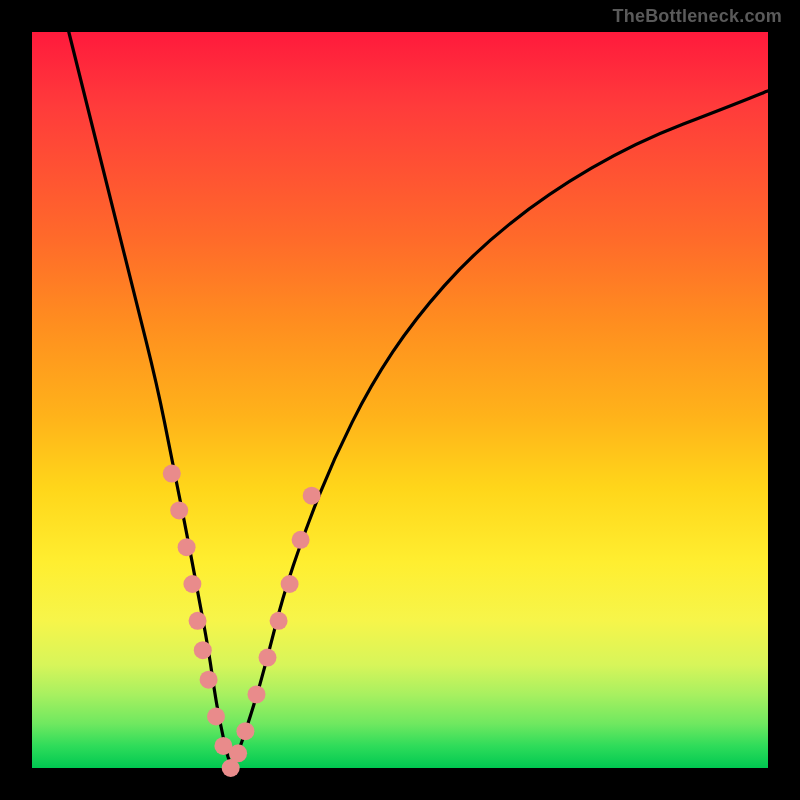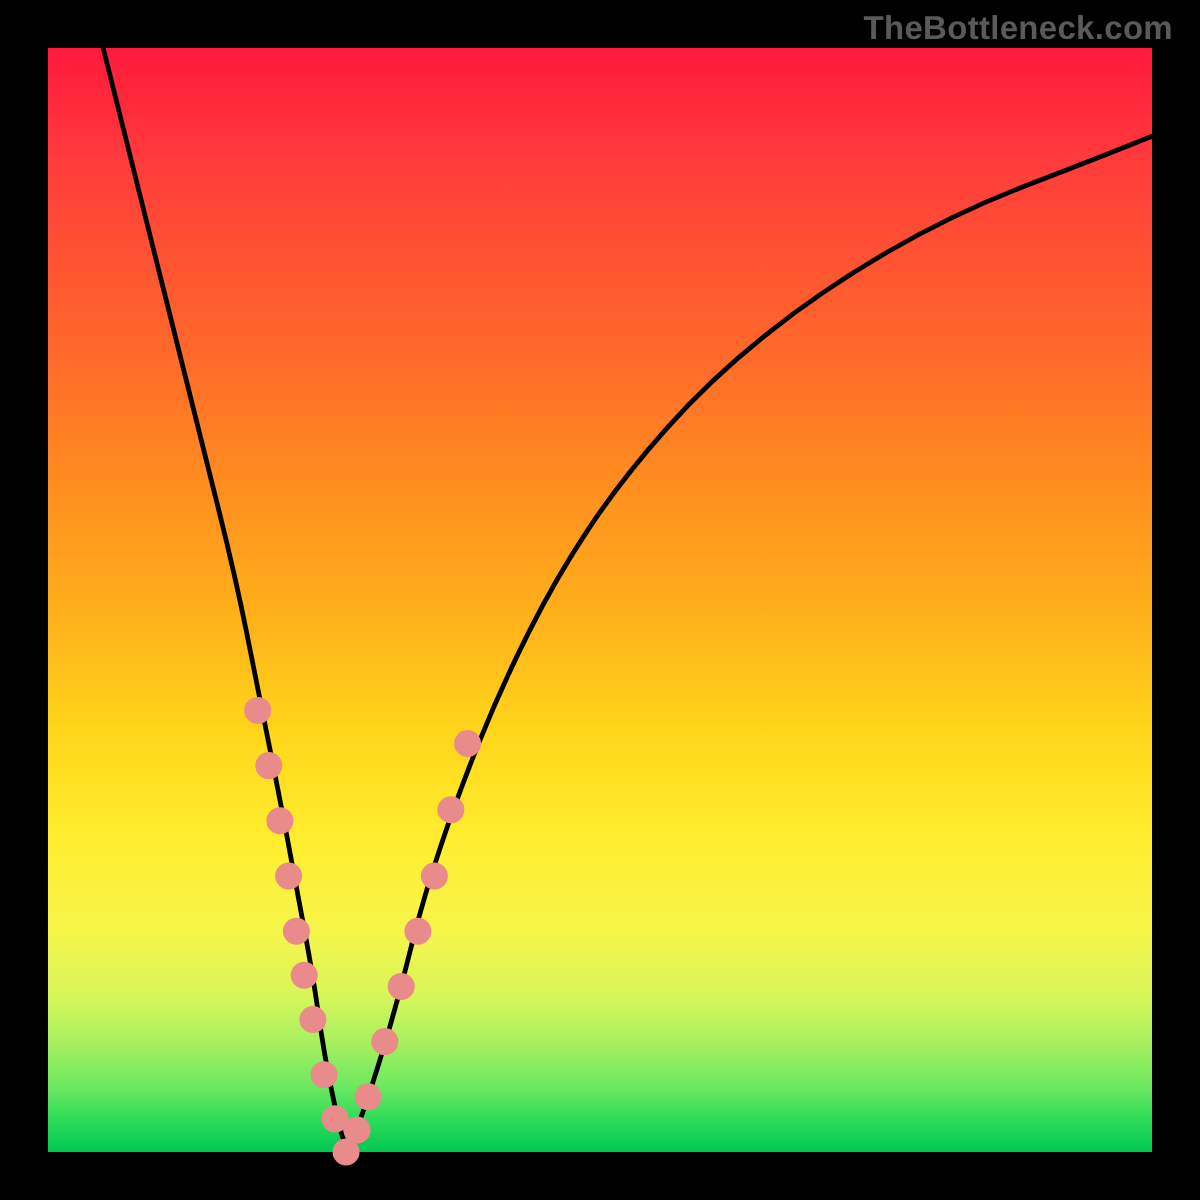--- a/index.html
+++ b/index.html
@@ -40,21 +40,21 @@
       #6fe860 94%,
       #2fdc5a 97%,
       #00c851 100%
     );
   }
   .watermark {
     position: absolute;
     top: 6px;
     right: 18px;
     font-family: Arial, Helvetica, sans-serif;
-    font-size: 22px;
+    font-size: 18px;
     font-weight: 600;
     color: #5a5a5a;
     letter-spacing: 0.2px;
     user-select: none;
   }
   svg.overlay {
     position: absolute;
     top: 32px;
     left: 32px;
     width: 736px;

